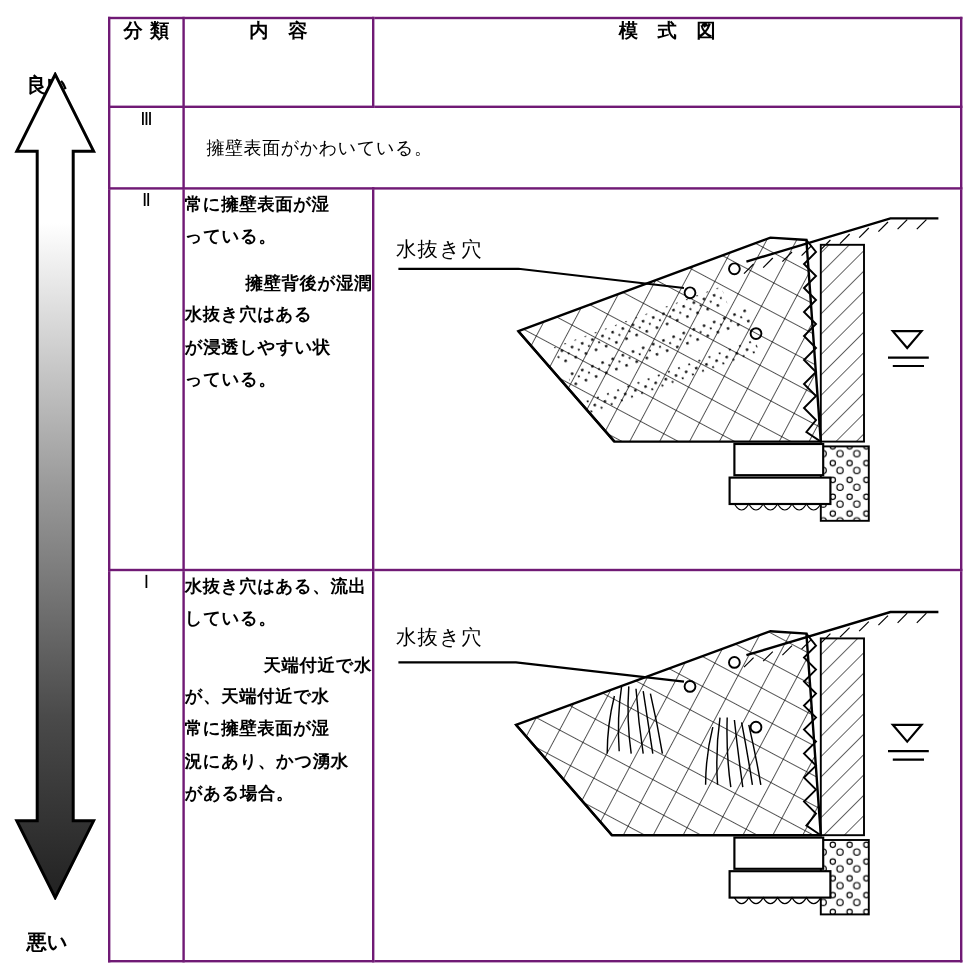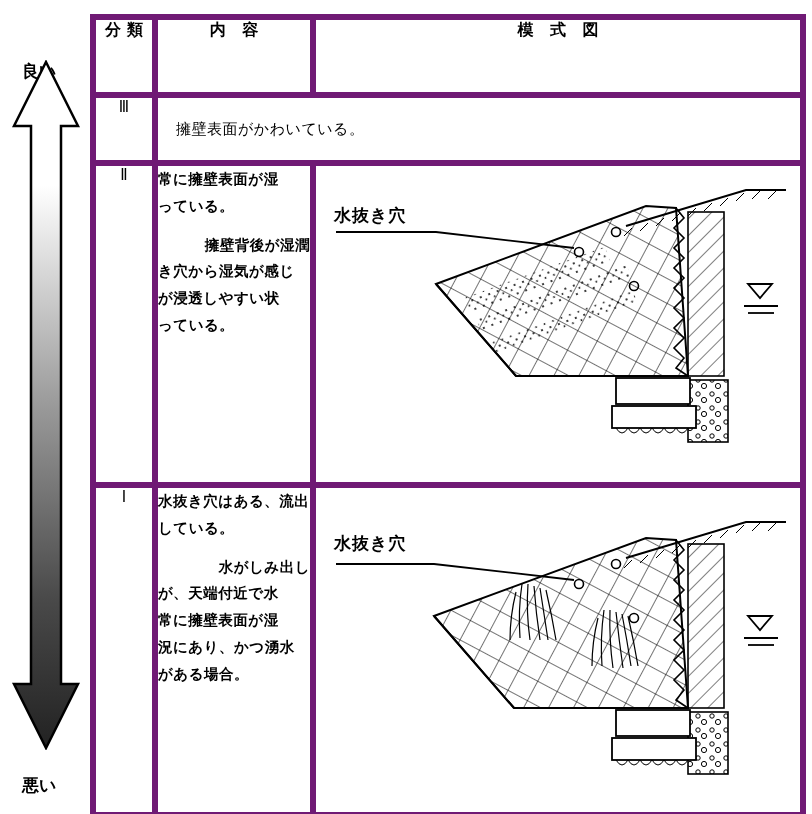--- a/index.html
+++ b/index.html
@@ -51,21 +51,21 @@
     width: 712px;
     height: 786px;
   }
   table.matrix {
     border-collapse: collapse;
     width: 712px;
     height: 786px;
     table-layout: fixed;
   }
   table.matrix td, table.matrix th {
-    border: 6px solid #701a75;
+    border: 2px solid #701a75;
     vertical-align: top;
     padding: 0;
   }
   .col-class  { width: 62px; }
   .col-desc   { width: 158px; }
   .col-figure { width: 490px; }
 
   thead th {
     height: 72px;
     text-align: center;
@@ -110,21 +110,21 @@
   .fig-holder {
     position: relative;
     width: 100%;
     height: 100%;
   }
   .fig-holder svg { display: block; }
 
   .fig-label {
     position: absolute;
     font-size: 17px;
-    font-weight: bold;
+    font-weight: normal;
     white-space: nowrap;
     letter-spacing: 1px;
     text-align: right;
   }
 </style>
 </head>
 <body>
 
 <div class="gauge">
   <div class="gauge-label good">良い</div>
@@ -165,21 +165,21 @@
         <td class="cell-class">Ⅲ</td>
         <td class="cell-desc-wide" colspan="2">擁壁表面がかわいている。</td>
       </tr>
 
       <tr style="height:318px;">
         <td class="cell-class">Ⅱ</td>
         <td class="cell-desc">
           <p>常に擁壁表面が湿</p>
           <p>っている。</p>
           <p class="indent">擁壁背後が湿潤</p>
-          <p>き穴から湿気が感じ</p>
+          <p>水抜き穴はある</p>
           <p>が浸透しやすい状</p>
           <p>っている。</p>
         </td>
         <td class="cell-figure">
           <div class="fig-holder">
             <svg width="488" height="316" viewBox="0 0 488 316">
               <defs>
                 <pattern id="hatchA" width="12" height="12" patternUnits="userSpaceOnUse" patternTransform="rotate(45)">
                   <line x1="0" y1="0" x2="0" y2="12" stroke="#000" stroke-width="1"></line>
                 </pattern>
@@ -247,21 +247,21 @@
             <div class="fig-label" style="left:18px; top:38px;">水抜き穴</div>
           </div>
         </td>
       </tr>
 
       <tr style="height:326px;">
         <td class="cell-class">Ⅰ</td>
         <td class="cell-desc">
           <p>水抜き穴はある、流出</p>
           <p>している。</p>
-          <p class="indent">水がしみ出し</p>
+          <p class="indent">天端付近で水</p>
           <p>が、天端付近で水</p>
           <p>常に擁壁表面が湿</p>
           <p>況にあり、かつ湧水</p>
           <p>がある場合。</p>
         </td>
         <td class="cell-figure">
           <div class="fig-holder">
             <svg width="488" height="324" viewBox="0 0 488 324">
               <defs>
                 <pattern id="hatchB" width="12" height="12" patternUnits="userSpaceOnUse" patternTransform="rotate(45)">

